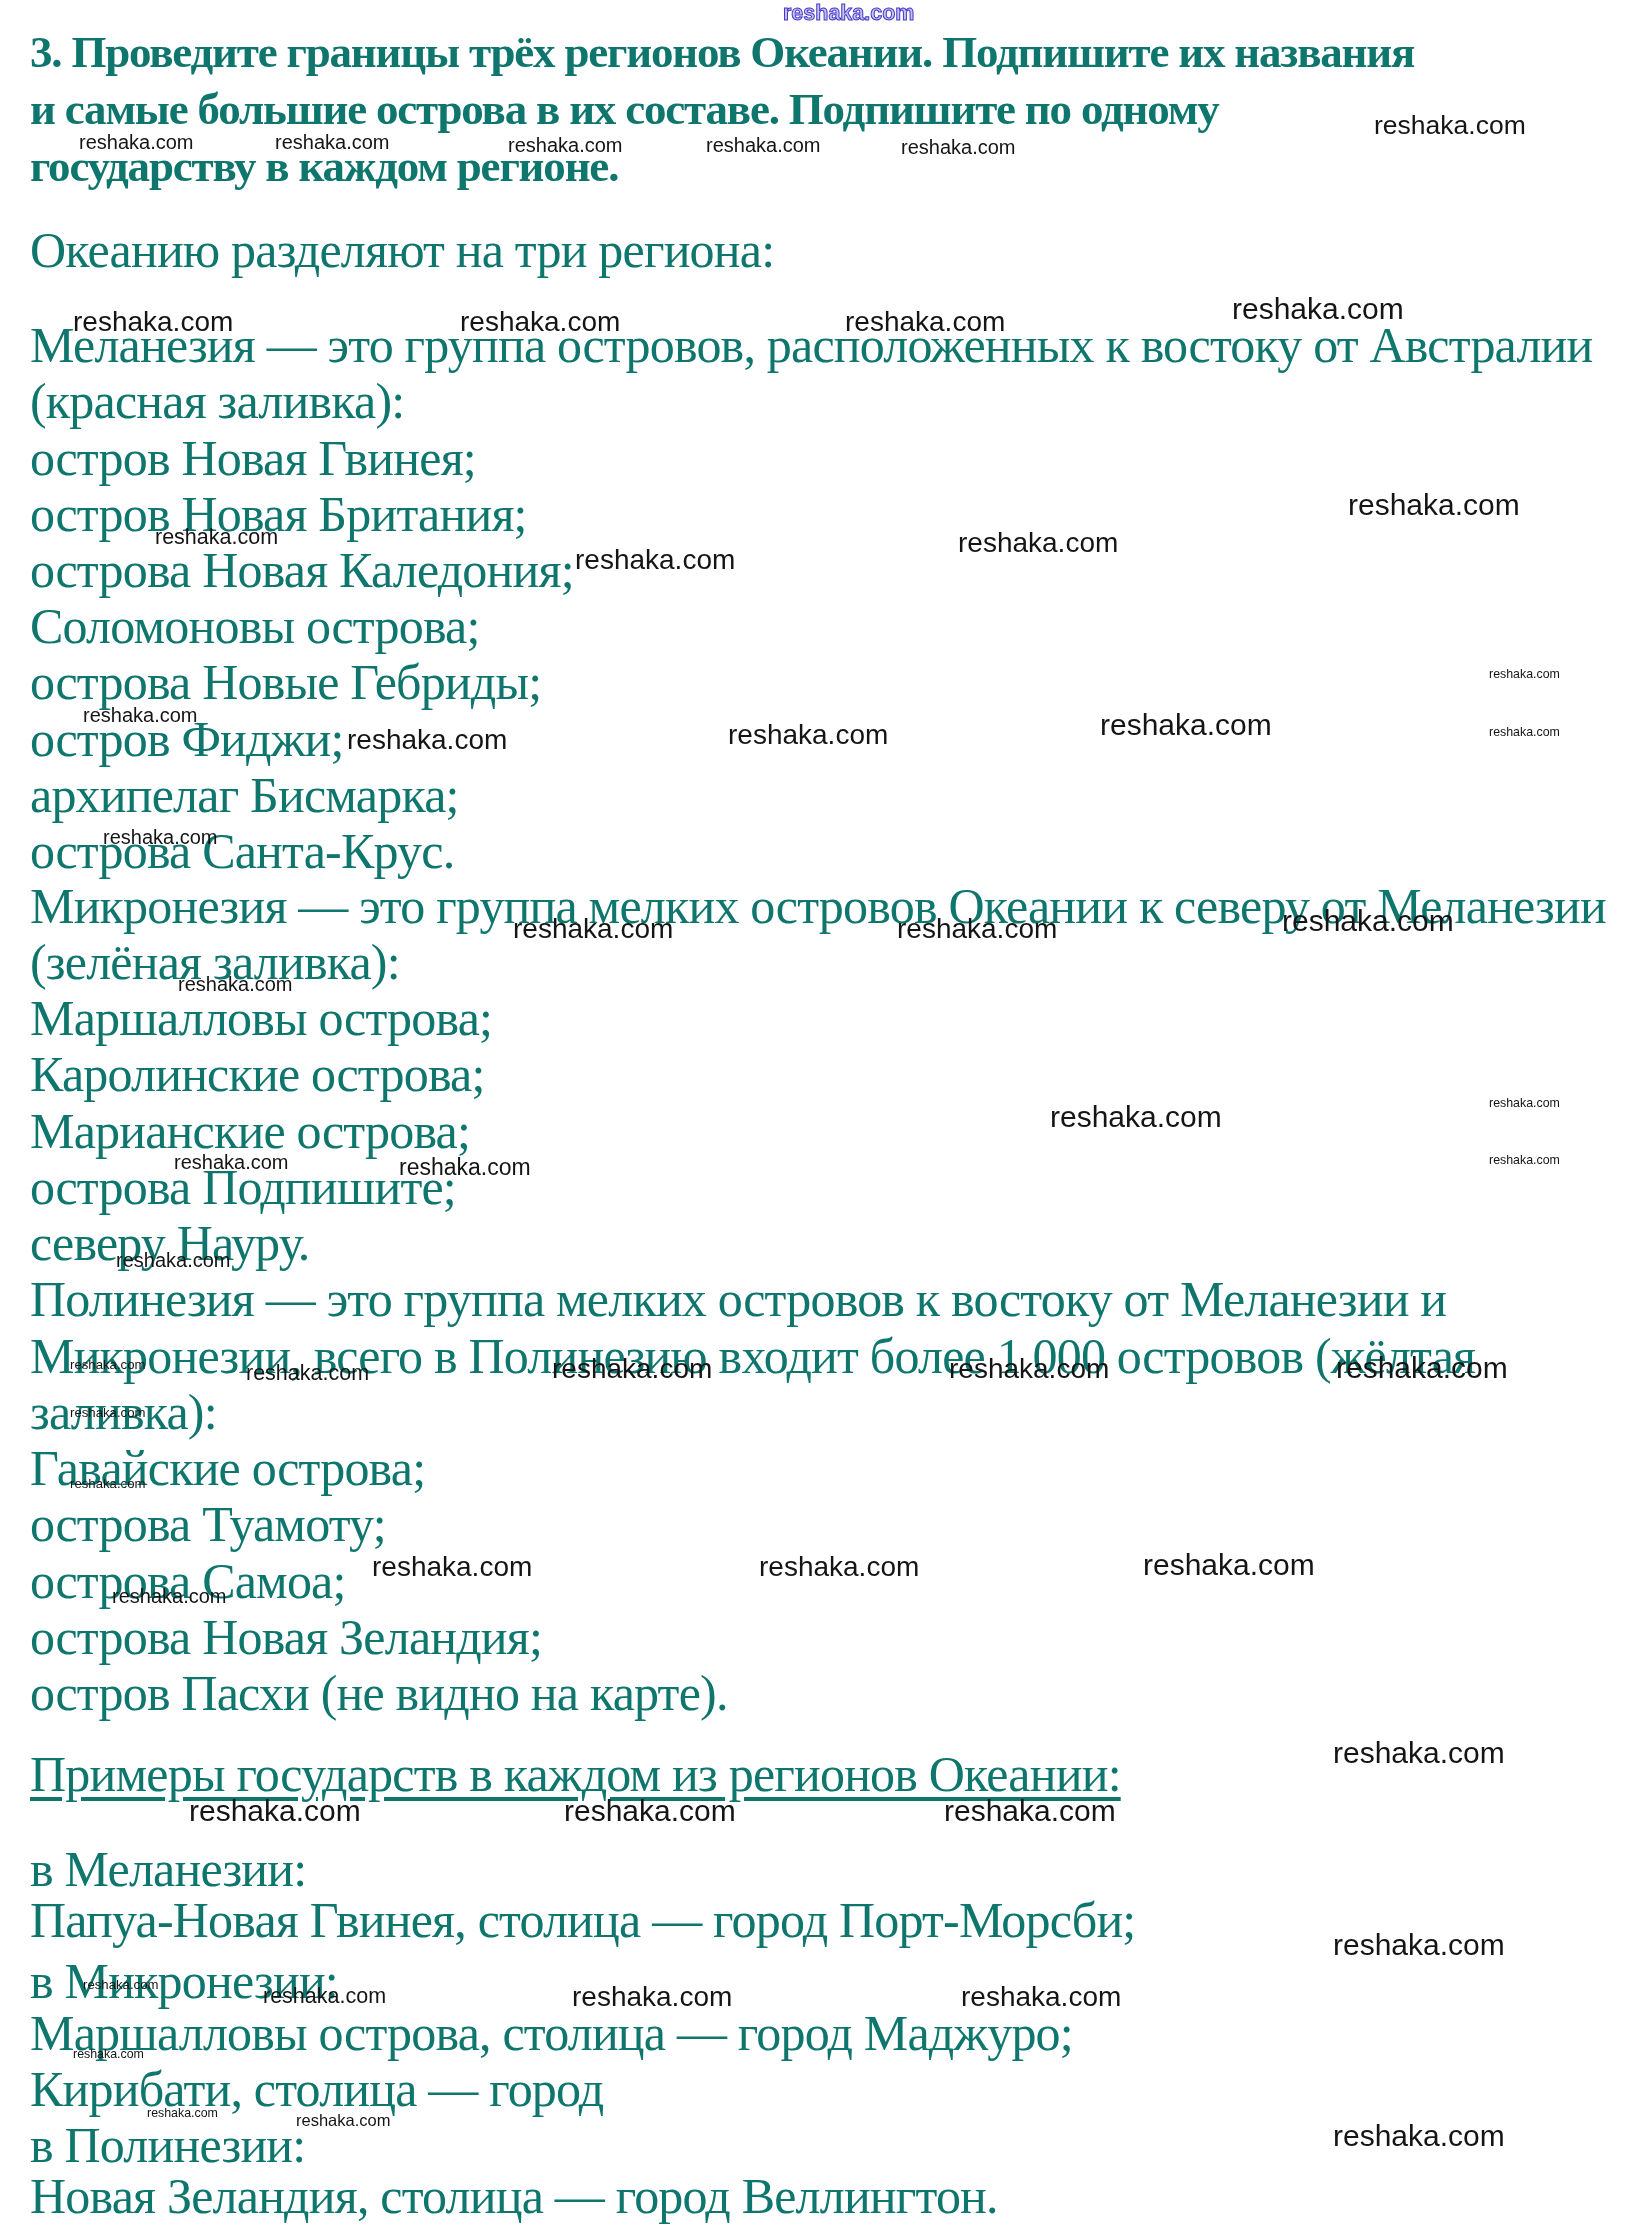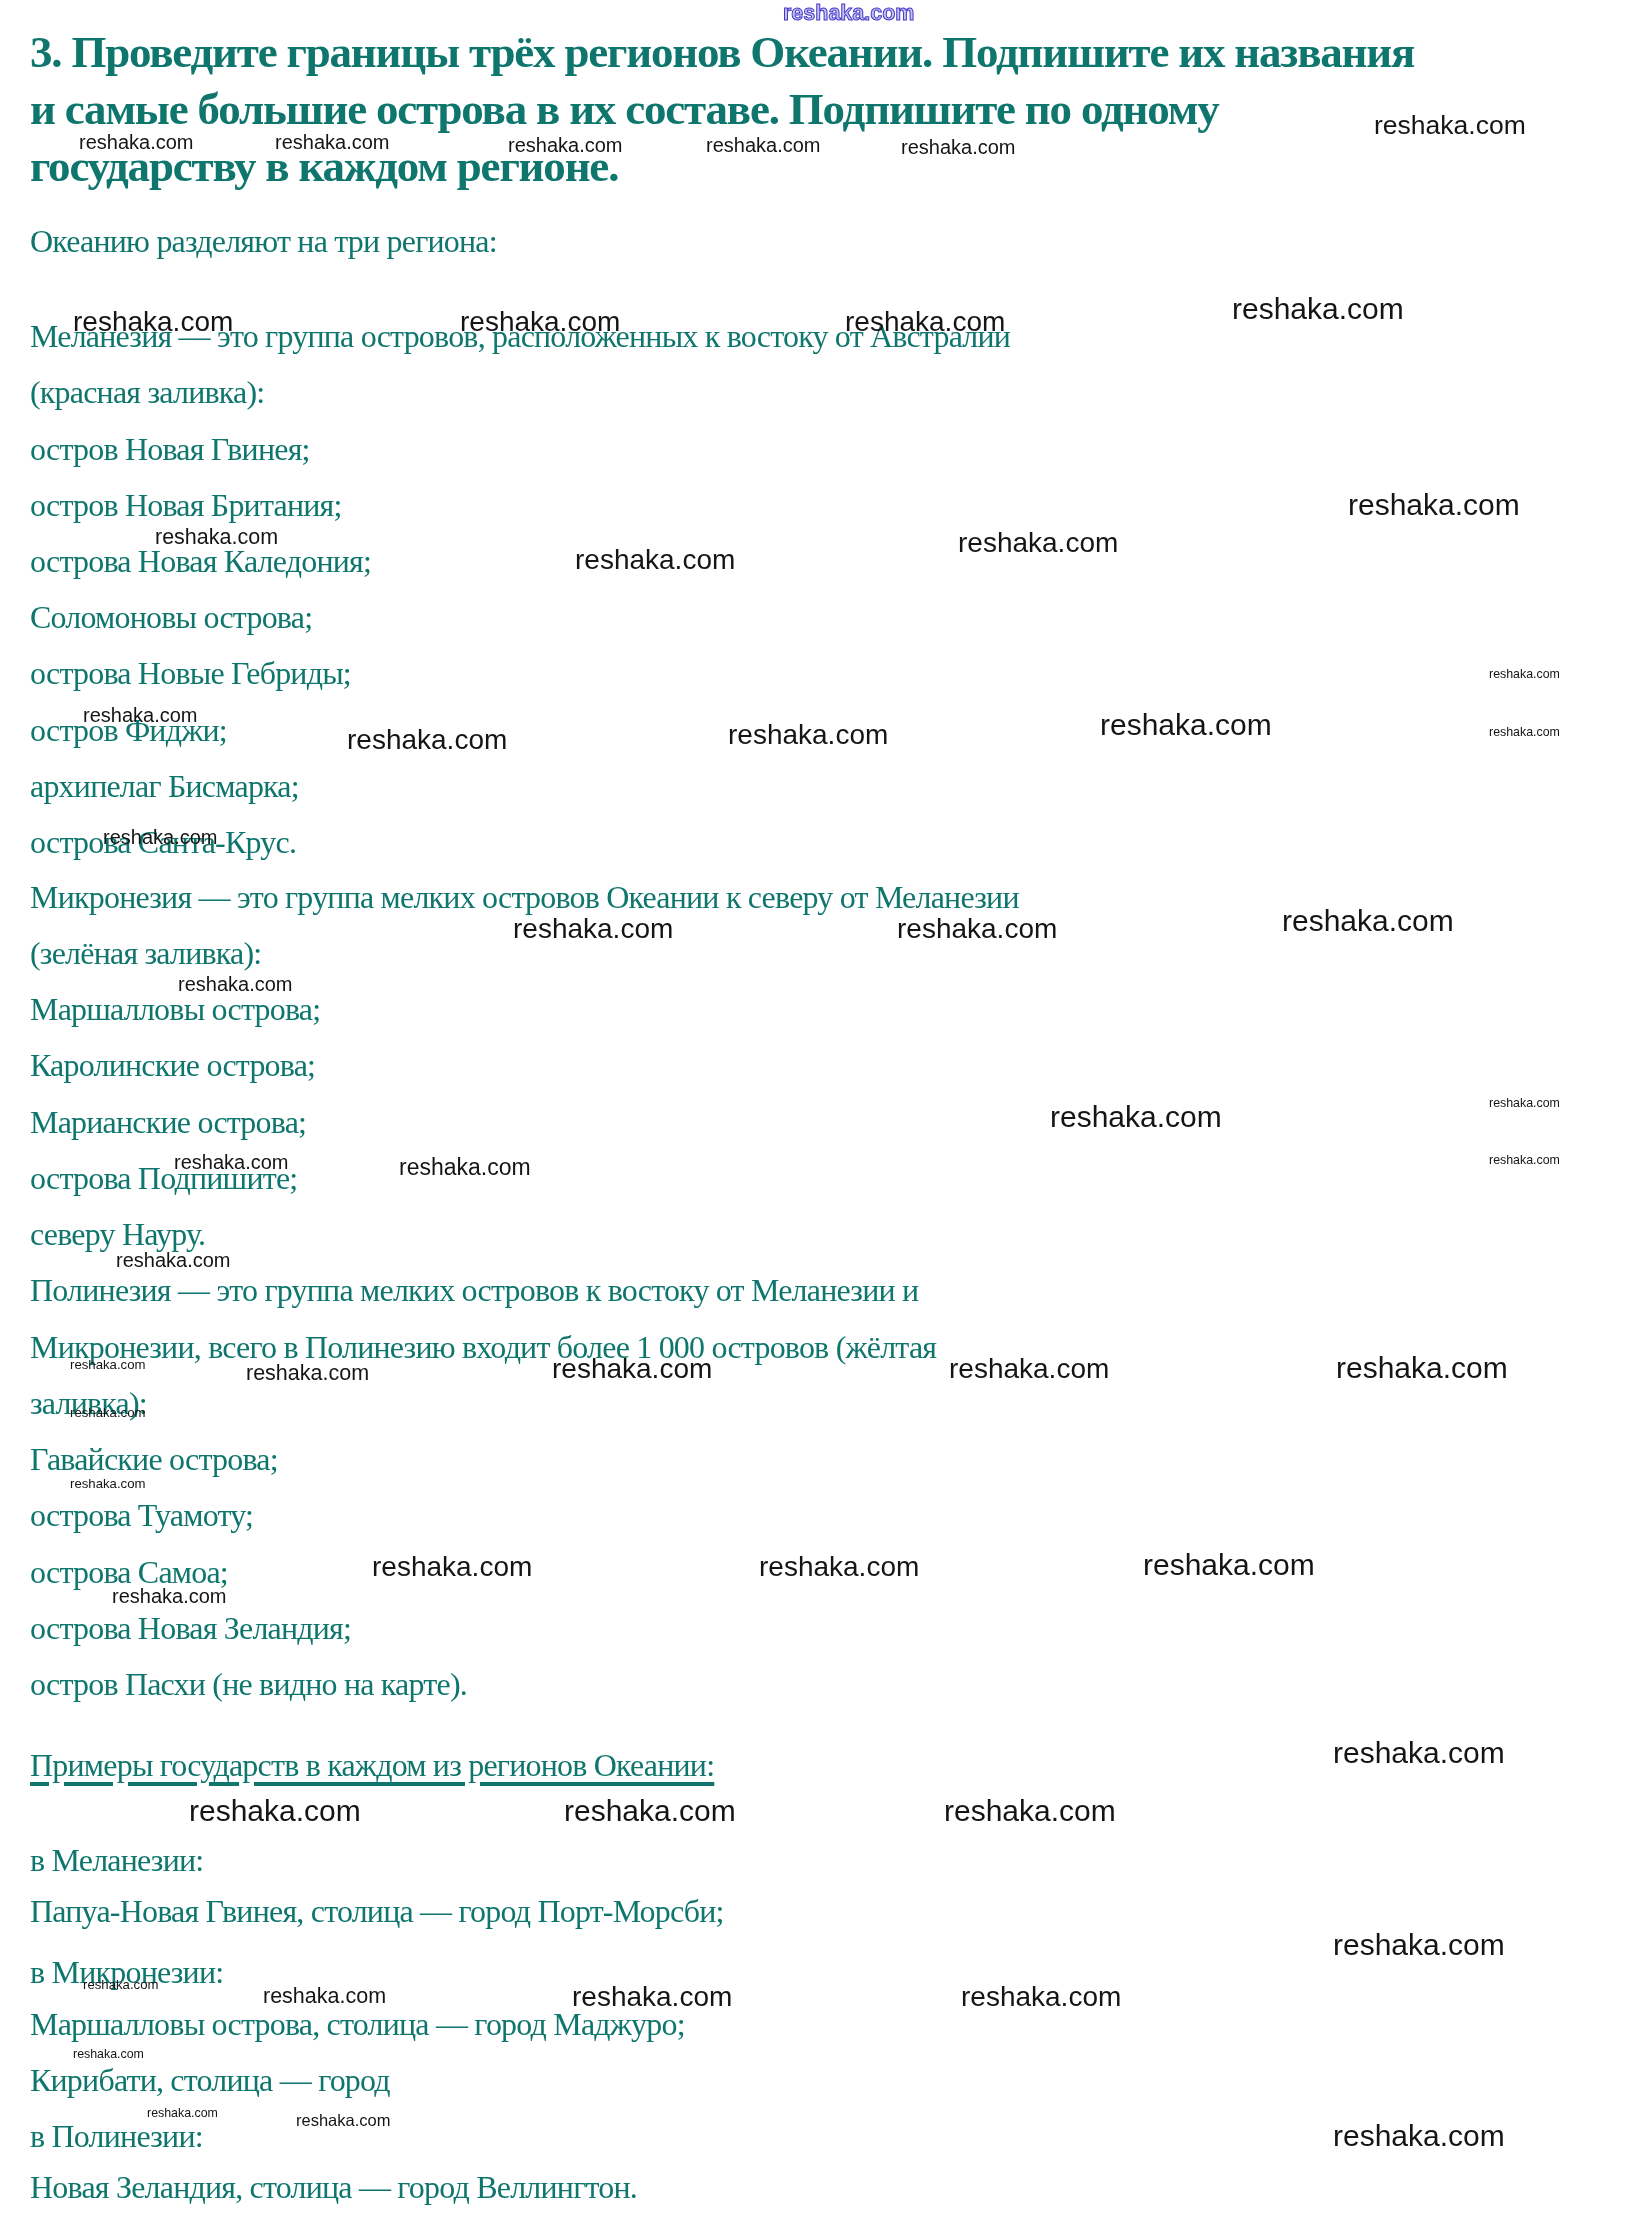--- a/index.html
+++ b/index.html
@@ -19,21 +19,21 @@
     line-height: 1;
     color: #0f766e;
   }
   .line.header {
     font-weight: bold;
     font-size: 45px;
     letter-spacing: -1.2px;
   }
   .line.body {
     font-weight: normal;
-    font-size: 32px;
+    font-size: 50px;
     letter-spacing: -0.8px;
   }
   .line.underline {
     text-decoration: underline;
     text-decoration-thickness: 4.1px;
     text-underline-offset: 5.8px;
   }
   .wm {
     position: absolute;
     font-family: "Liberation Sans", sans-serif;

